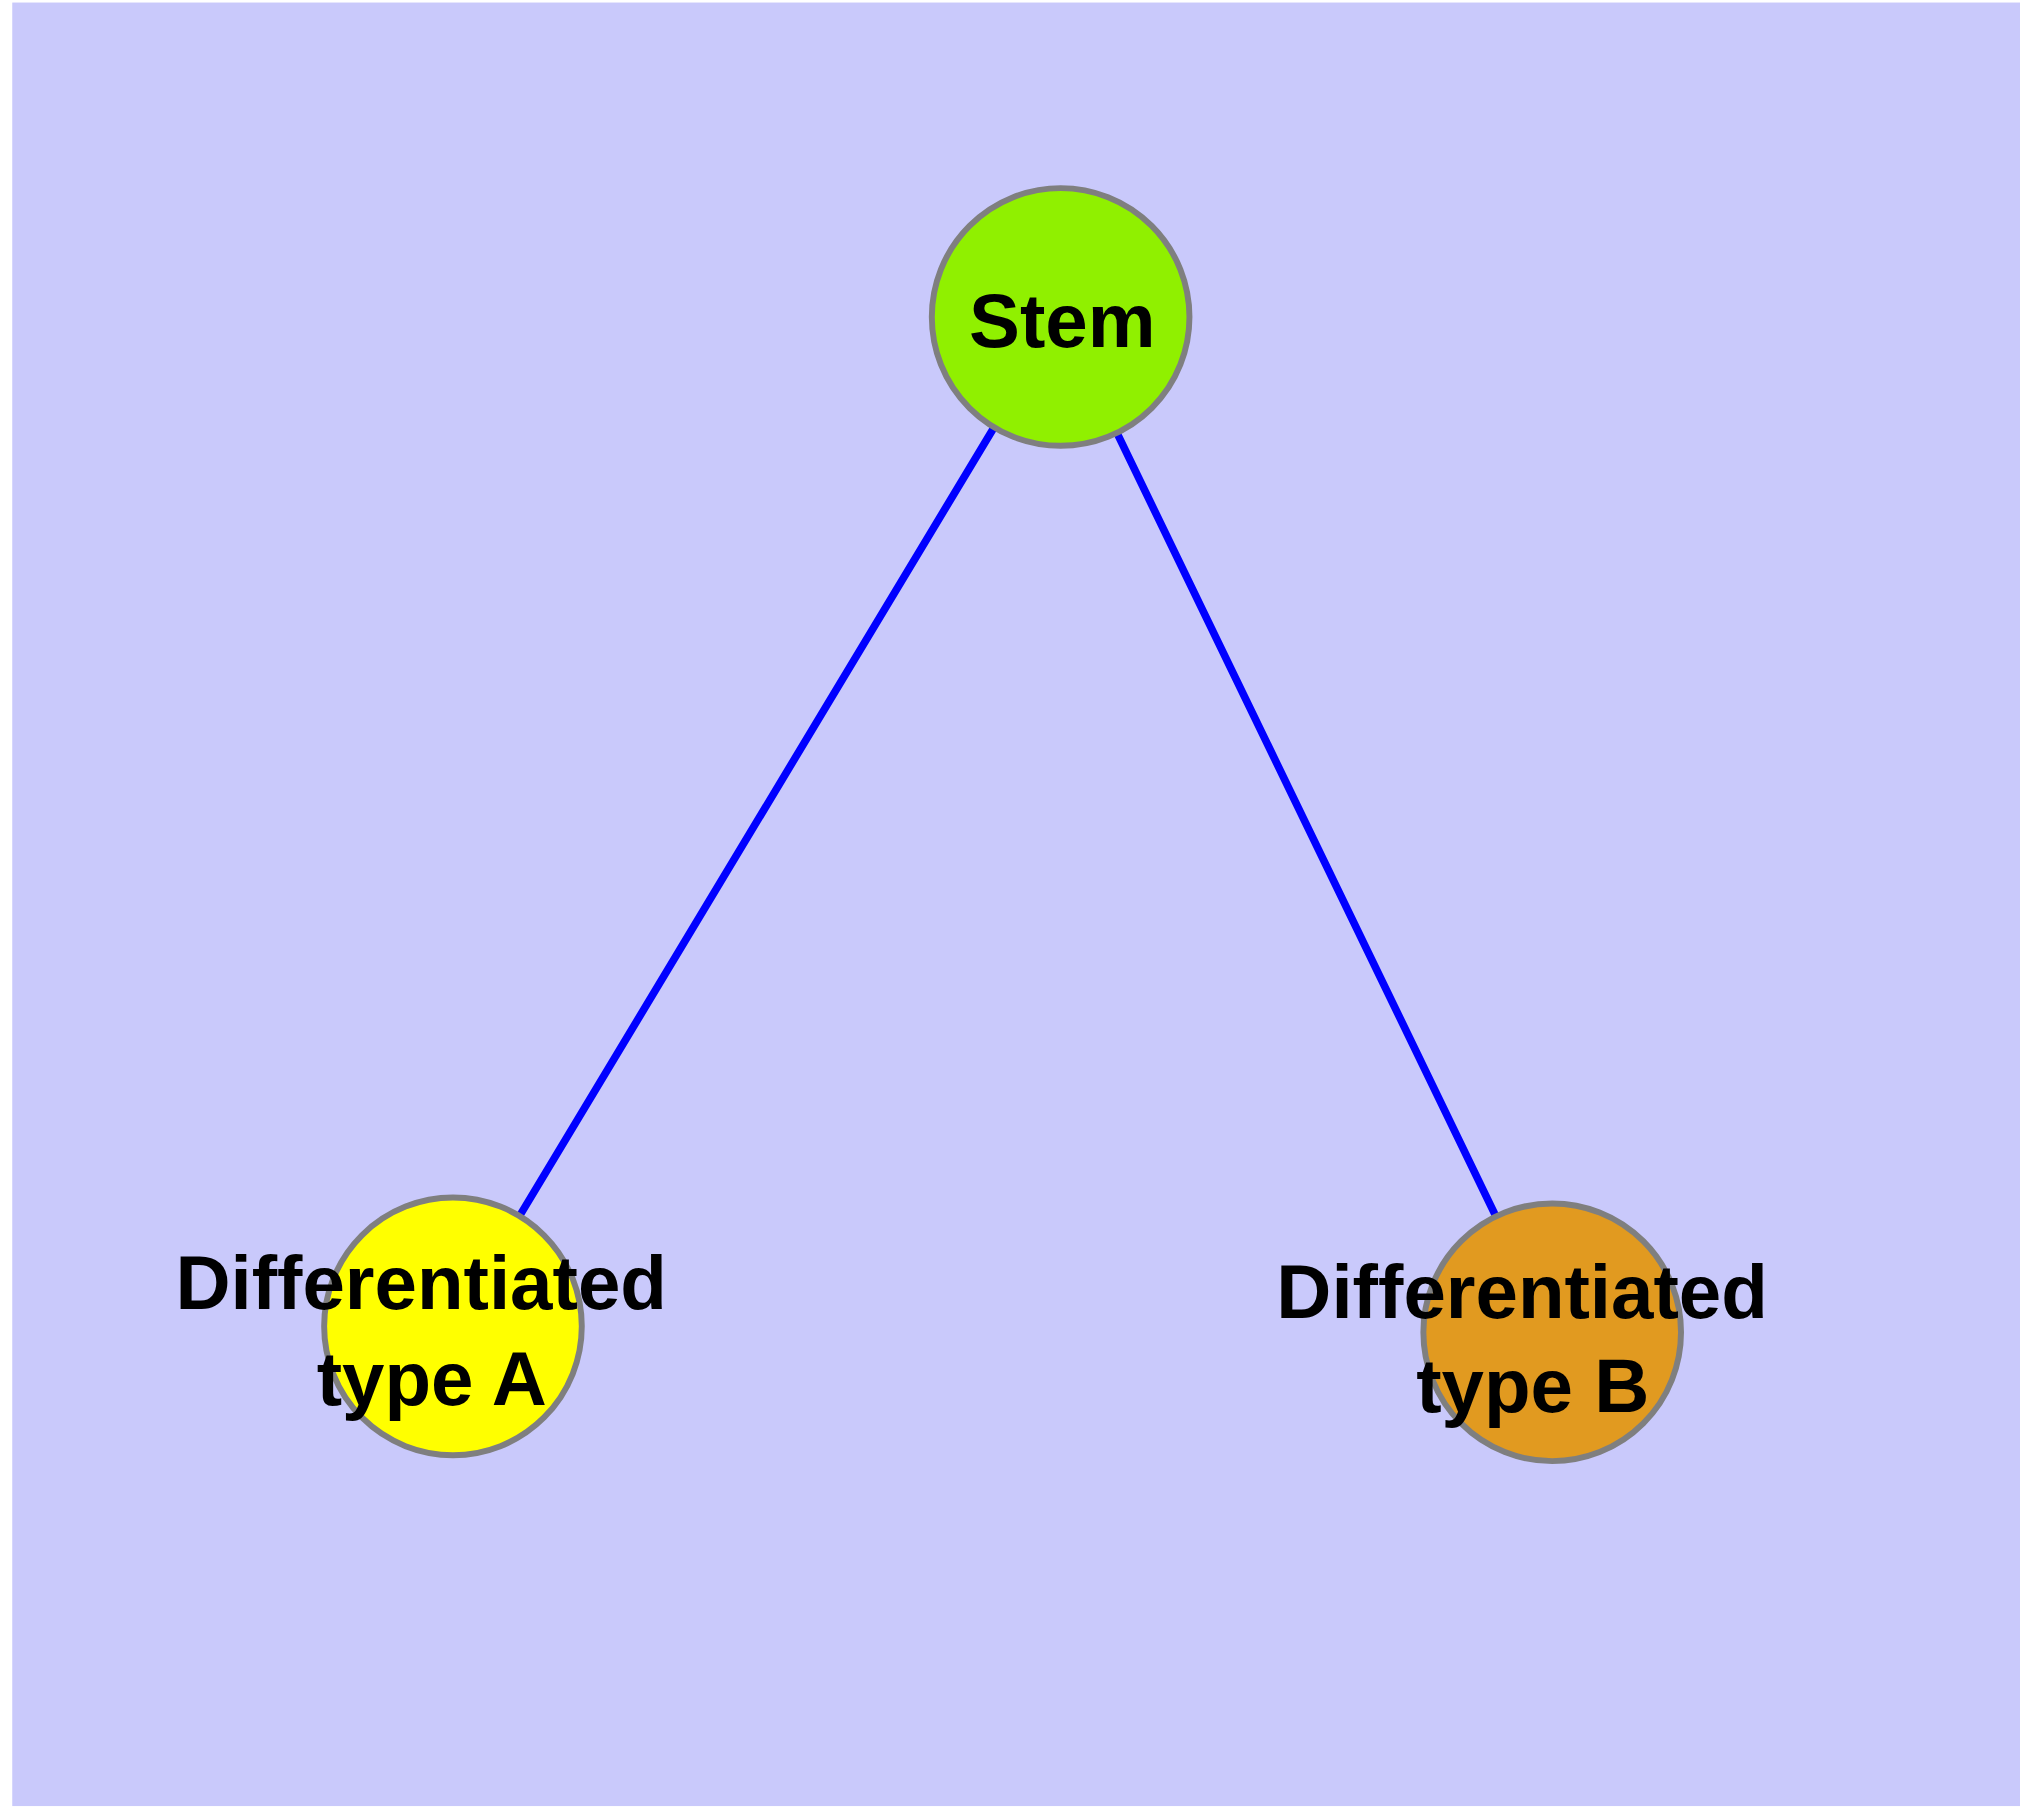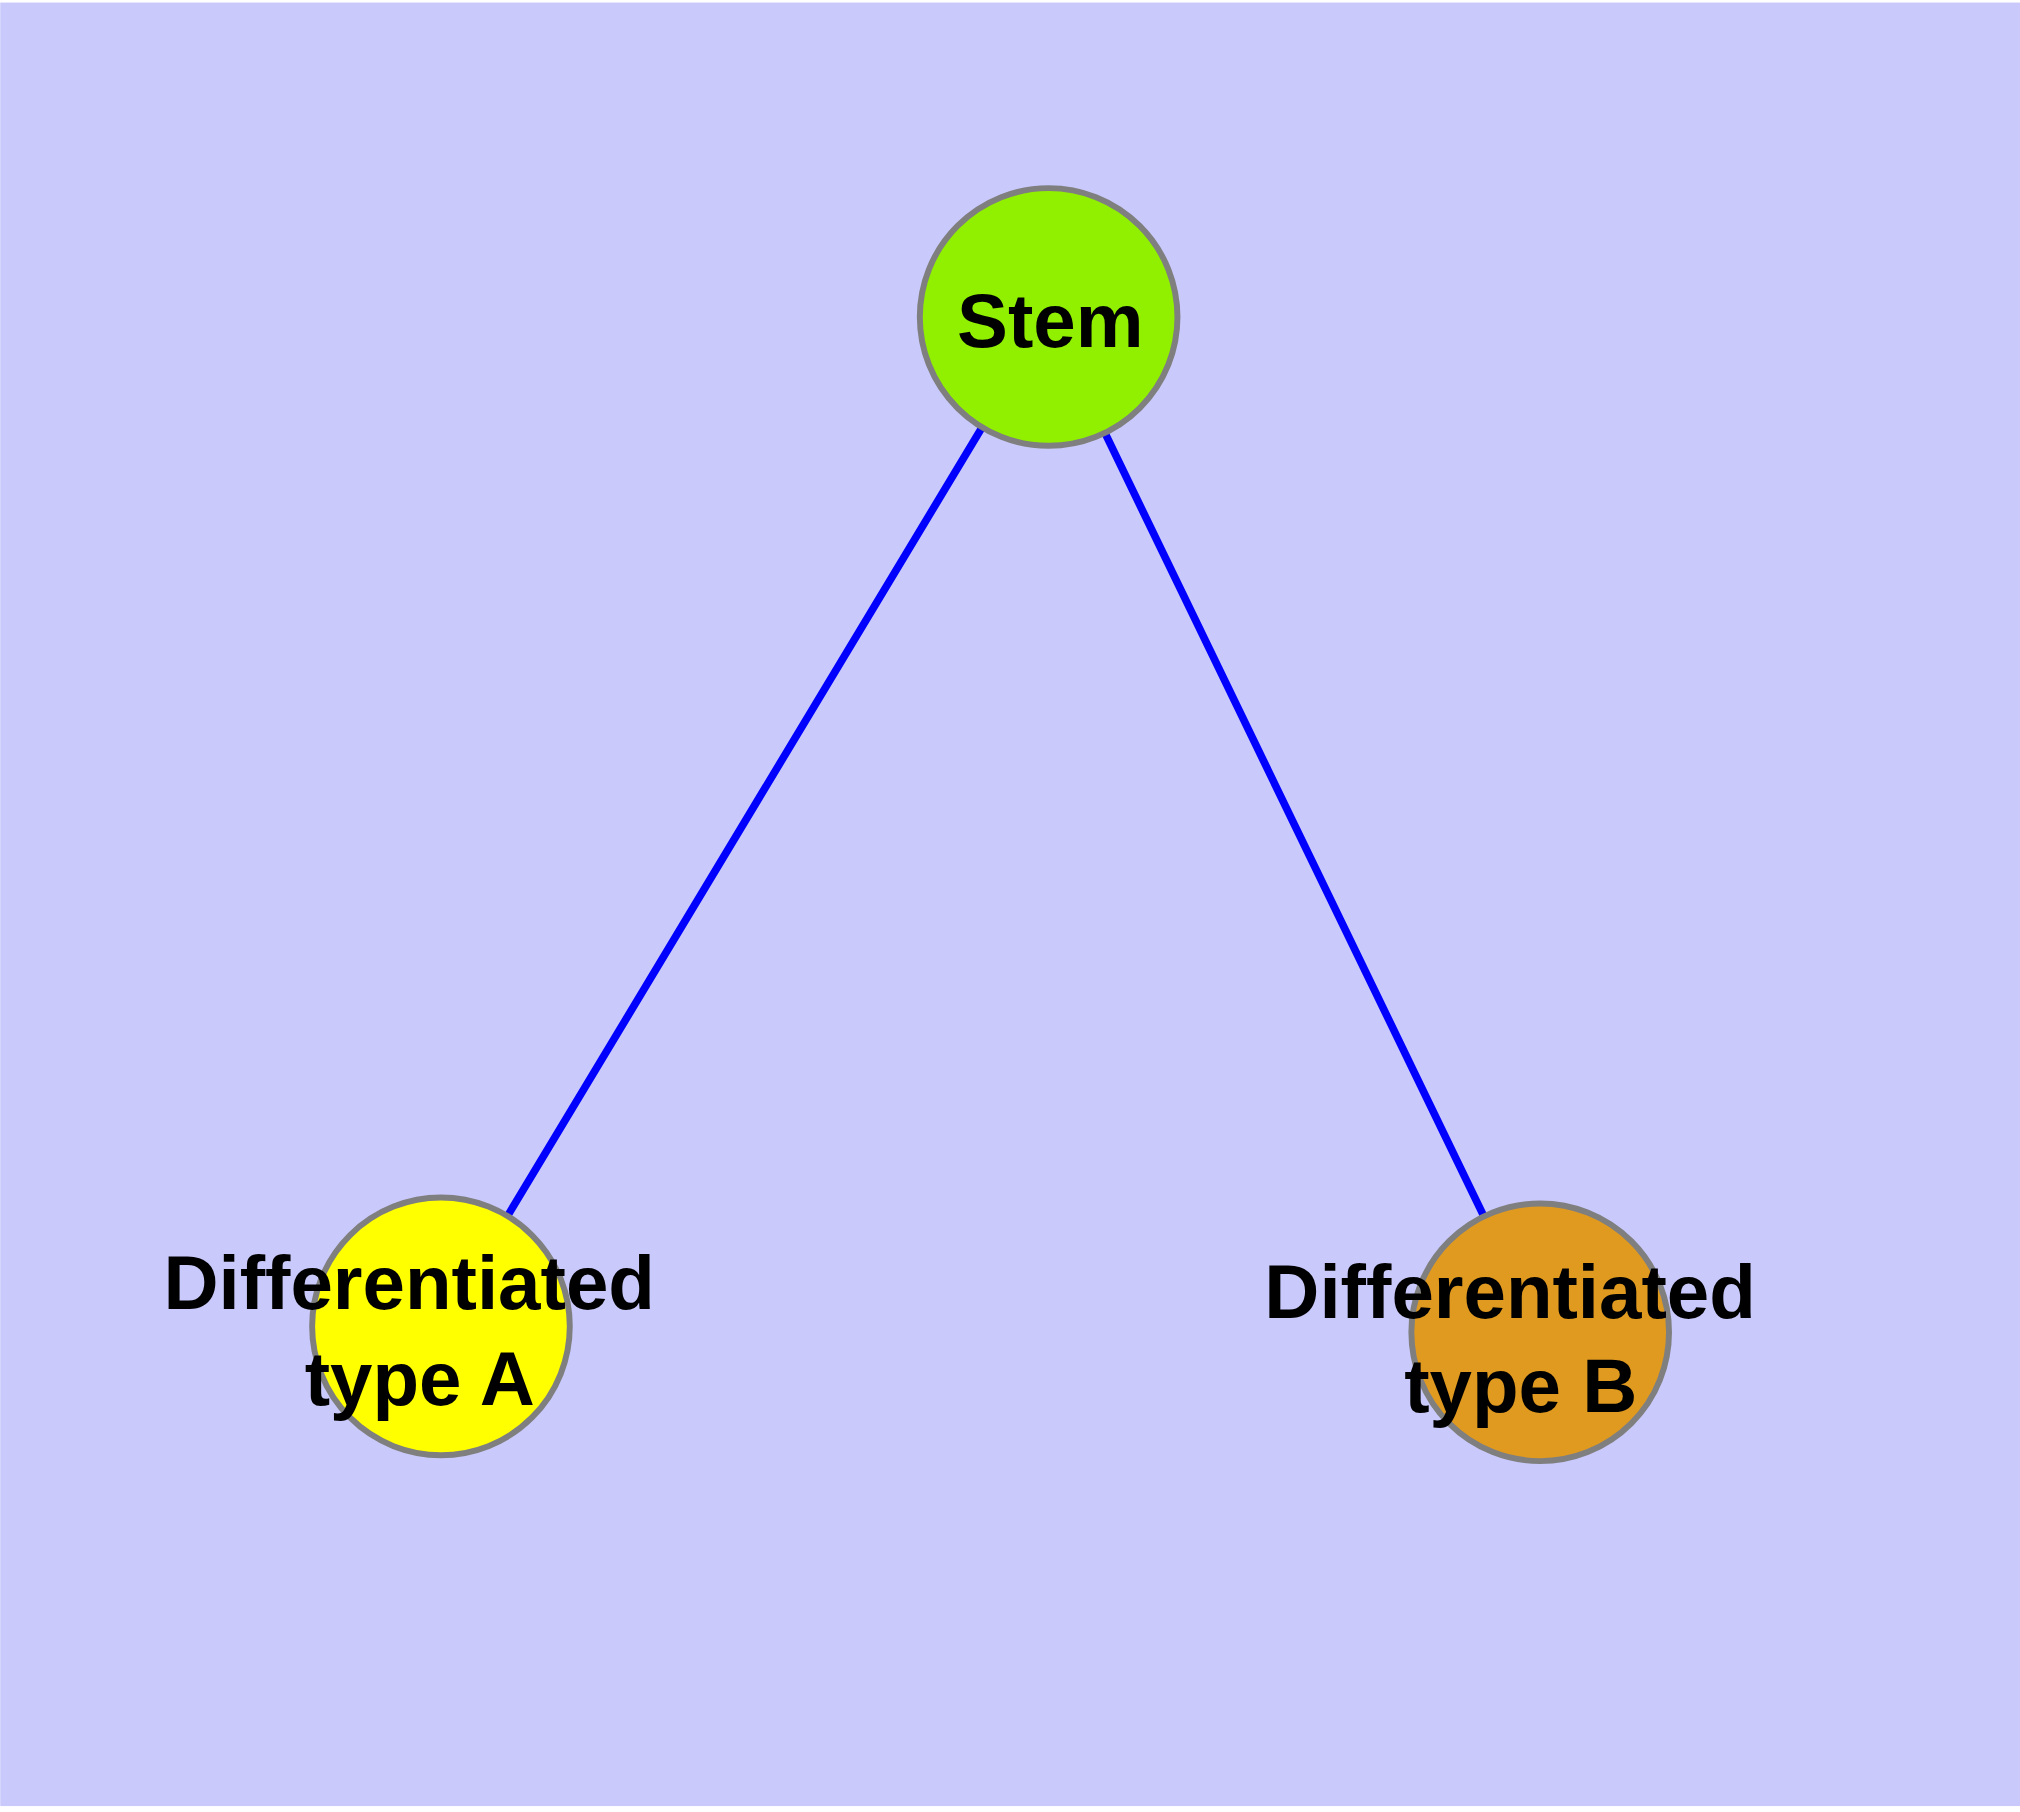--- a/index.html
+++ b/index.html
@@ -5,20 +5,21 @@
   html, body {
     margin: 0;
     padding: 0;
     background: #ffffff;
   }
   .stage {
     width: 1740px;
     height: 1812px;
     position: relative;
     background: #ffffff;
+    margin-left: 12px;
   }
   svg {
     display: block;
     width: 2021px;
     height: 1812px;
   }
   .node-circle {
     stroke-width: 7px;
   }
   .edge-line {

